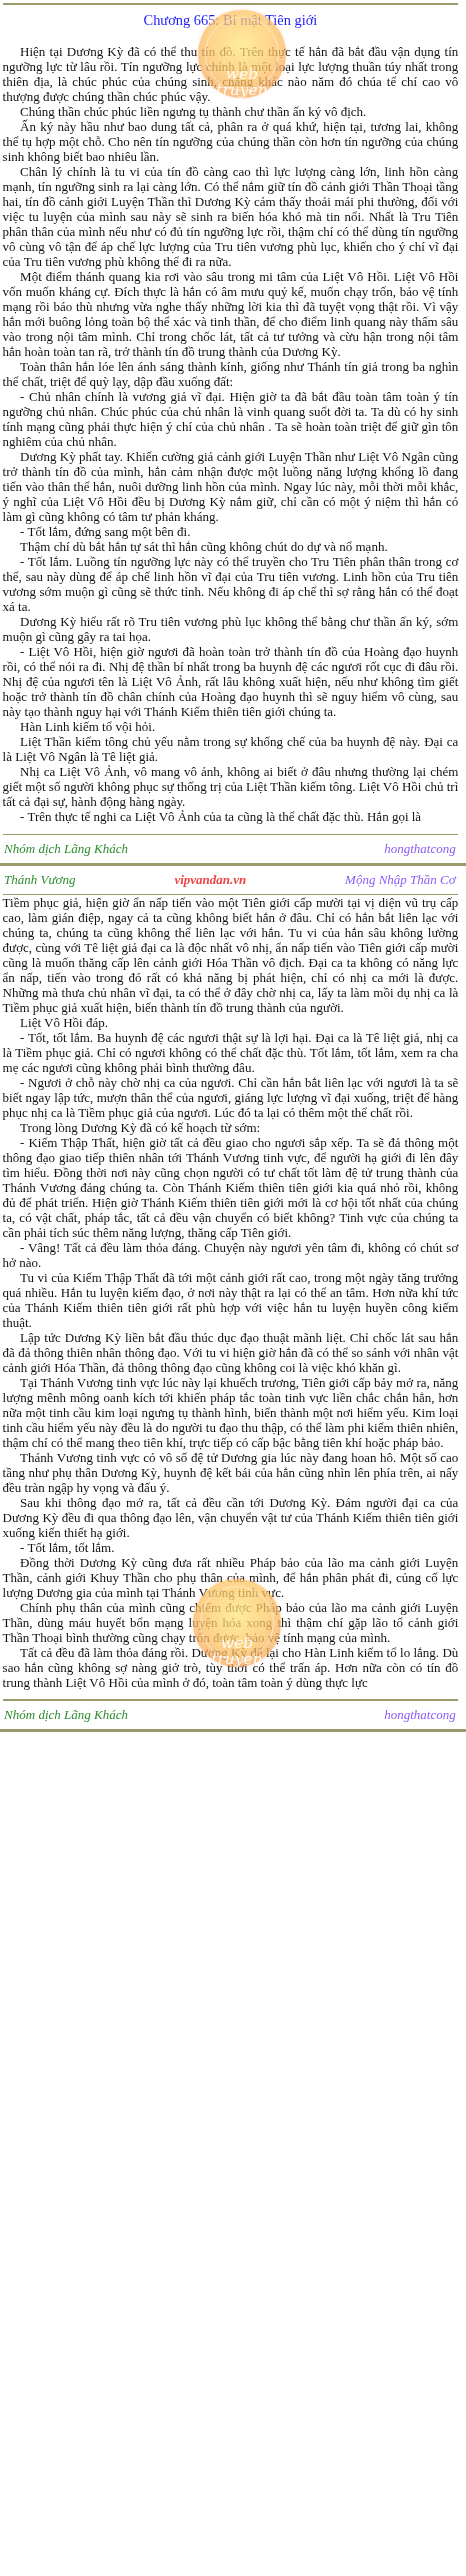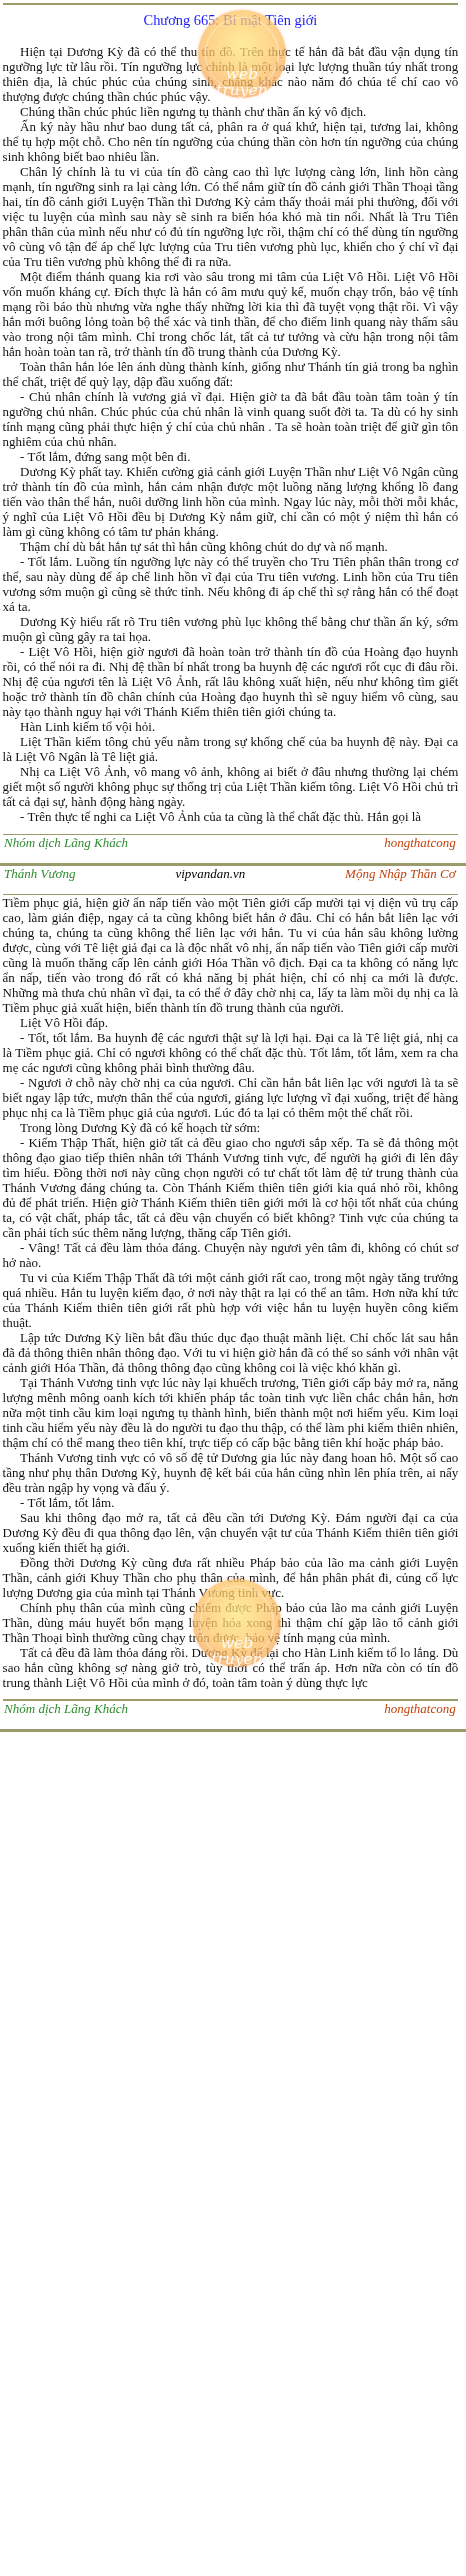--- a/index.html
+++ b/index.html
@@ -5,48 +5,48 @@
   html, body { margin: 0; padding: 0; background: #ffffff; }
   body { width: 466px; position: relative; font-family: "Liberation Serif", "DejaVu Serif", serif; color: #111111; }
   .page { position: relative; padding: 0 7.7px 0 2.6px; }
   .rule-top { height: 2.1px; background: #9a9a6a; margin: 3.1px 7.7px 0 2.6px; }
   .rule { height: 1.5px; background: #9a9a6a; margin: 0 7.7px 0 2.6px; }
   .rule-full { height: 2.6px; background: #9a9a6a; margin: 0; }
   h1.chapter-title { font-weight: normal; text-align: center; color: #1a1aff; font-size: 14.4px; margin: 6.2px 0 14.4px 0; line-height: 18.5px; }
   p.para { font-size: 13px; line-height: 15px; margin: 0; text-align: justify; text-indent: 17.5px; }
   p.para.gap { }
   p.cont { text-indent: 0; }
-  .footer-row, .header-row { display: flex; justify-content: space-between; height: 28px; padding: 0 10.3px 0 4.1px; font-style: italic; font-size: 13px; }
+  .footer-row, .header-row { display: flex; justify-content: space-between; align-items: center; height: 28px; padding: 0 10.3px 0 4.1px; font-style: italic; font-size: 13px; }
   .footer-left, .header-left { color: #2e8b2e; }
-  .footer-right, .header-right { color: #c2410c; }
-  .header-center { color: #000000; }
+  .footer-right, .header-right { color: #8b5cf6; }
+  .header-center { color: #ef4444; font-weight: bold; }
   .watermark { position: absolute; width: 88px; height: 88px; border-radius: 50%;
     background: radial-gradient(circle at 50% 40%, rgba(255,230,120,0.75) 0%, rgba(253,195,100,0.75) 50%, rgba(240,140,80,0.7) 100%);
     box-shadow: 0 0 3.1px rgba(240,150,80,0.4);
     display: flex; align-items: center; justify-content: flex-end; flex-direction: column;
     color: rgba(255,255,255,0.9); font-style: italic; font-family: "DejaVu Serif", serif; font-size: 15.5px; line-height: 15.5px; pointer-events: none; }
   .watermark .ring { position: absolute; inset: 7.2px; border-radius: 50%; border: 1px solid rgba(255,255,255,0.45); }
 </style>
 </head>
 <body>
 
 <div class="rule-top"></div>
 
 <div class="page">
   <h1 class="chapter-title">Chương 665: Bí mật Tiên giới</h1>
   <div id="page1-body">
       <p class="para">Hiện tại Dương Kỳ đã có thể thu tín đồ. Trên thực tế hắn đã bắt đầu vận dụng tín ngưỡng lực từ lâu rồi. Tín ngưỡng lực chính là một loại lực lượng thuần túy nhất trong thiên địa, là chúc phúc của chúng sinh, chẳng khác nào năm đó chúa tể chí cao vô thượng được chúng thần chúc phúc vậy.</p>
       <p class="para gap">Chúng thần chúc phúc liền ngưng tụ thành chư thần ấn ký vô địch.</p>
       <p class="para gap">Ấn ký này hầu như bao dung tất cả, phân ra ở quá khứ, hiện tại, tương lai, không thể tụ hợp một chỗ. Cho nên tín ngưỡng của chúng thần còn hơn tín ngưỡng của chúng sinh không biết bao nhiêu lần.</p>
       <p class="para gap">Chân lý chính là tu vi của tín đồ càng cao thì lực lượng càng lớn, linh hồn càng mạnh, tín ngưỡng sinh ra lại càng lớn. Có thể nắm giữ tín đồ cảnh giới Thần Thoại tầng hai, tín đồ cảnh giới Luyện Thần thì Dương Kỳ cảm thấy thoải mái phi thường, đối với việc tu luyện của mình sau này sẽ sinh ra biến hóa khó mà tin nổi. Nhất là Tru Tiên phân thân của mình nếu như có đủ tín ngưỡng lực rồi, thậm chí có thể dùng tín ngưỡng vô cùng vô tận để áp chế lực lượng của Tru tiên vương phù lục, khiến cho ý chí vĩ đại của Tru tiên vương phù không thể đi ra nữa.</p>
       <p class="para gap">Một điểm thánh quang kia rơi vào sâu trong mi tâm của Liệt Vô Hồi. Liệt Vô Hồi vốn muốn kháng cự. Đích thực là hắn có âm mưu quỷ kế, muốn chạy trốn, bảo vệ tính mạng rồi báo thù nhưng vừa nghe thấy những lời kia thì đã tuyệt vọng thật rồi. Vì vậy hắn mới buông lỏng toàn bộ thể xác và tinh thần, để cho điểm linh quang này thấm sâu vào trong nội tâm mình. Chỉ trong chốc lát, tất cả tư tưởng và cừu hận trong nội tâm hắn hoàn toàn tan rã, trở thành tín đồ trung thành của Dương Kỳ.</p>
-      <p class="para gap">Toàn thân hắn lóe lên ánh dùng thành kính, giống như Thánh tín giả trong ba nghìn thể chất, triệt để quỳ lạy, dập đầu xuống đất:</p>
+      <p class="para gap">Toàn thân hắn lóe lên ánh sáng thành kính, giống như Thánh tín giả trong ba nghìn thể chất, triệt để quỳ lạy, dập đầu xuống đất:</p>
       <p class="para">- Chủ nhân chính là vương giả vĩ đại. Hiện giờ ta đã bắt đầu toàn tâm toàn ý tín ngưỡng chủ nhân. Chúc phúc của chủ nhân là vinh quang suốt đời ta. Ta dù có hy sinh tính mạng cũng phải thực hiện ý chí của chủ nhân . Ta sẽ hoàn toàn triệt để giữ gìn tôn nghiêm của chủ nhân.</p>
+      <p class="para">Dương Kỳ phất tay. Khiến cường giả cảnh giới Luyện Thần như Liệt Vô Ngân cũng trở thành tín đồ của mình, hắn cảm nhận được một luồng năng lượng khổng lồ đang tiến vào thân thể hắn, nuôi dưỡng linh hồn của mình. Ngay lúc này, mỗi thời mỗi khắc, ý nghĩ của Liệt Vô Hồi đều bị Dương Kỳ nắm giữ, chỉ cần có một ý niệm thì hắn có làm gì cũng không có tâm tư phản kháng.</p>
       <p class="para gap">- Tốt lắm, đứng sang một bên đi.</p>
-      <p class="para">Dương Kỳ phất tay. Khiến cường giả cảnh giới Luyện Thần như Liệt Vô Ngân cũng trở thành tín đồ của mình, hắn cảm nhận được một luồng năng lượng khổng lồ đang tiến vào thân thể hắn, nuôi dưỡng linh hồn của mình. Ngay lúc này, mỗi thời mỗi khắc, ý nghĩ của Liệt Vô Hồi đều bị Dương Kỳ nắm giữ, chỉ cần có một ý niệm thì hắn có làm gì cũng không có tâm tư phản kháng.</p>
       <p class="para gap">Thậm chí dù bắt hắn tự sát thì hắn cũng không chút do dự và nổ mạnh.</p>
       <p class="para gap">- Tốt lắm. Luồng tín ngưỡng lực này có thể truyền cho Tru Tiên phân thân trong cơ thể, sau này dùng để áp chế linh hồn vĩ đại của Tru tiên vương. Linh hồn của Tru tiên vương sớm muộn gì cũng sẽ thức tỉnh. Nếu không đi áp chế thì sợ rằng hắn có thể đoạt xá ta.</p>
       <p class="para">Dương Kỳ hiểu rất rõ Tru tiên vương phù lục  không thể bằng chư thần ấn ký, sớm muộn gì cũng gây ra tai họa.</p>
       <p class="para gap">- Liệt Vô Hồi, hiện giờ ngươi đã hoàn toàn trở thành tín đồ của Hoàng đạo huynh rồi, có thể nói ra đi. Nhị đệ thần bí nhất trong ba huynh đệ các ngươi rốt cục đi đâu rồi. Nhị đệ của ngươi tên là Liệt Vô Ảnh, rất lâu không xuất hiện, nếu như không tìm giết hoặc trở thành tín đồ chân chính của Hoàng đạo huynh thì sẽ nguy hiểm vô cùng, sau này tạo thành nguy hại với Thánh Kiếm thiên tiên giới chúng ta.</p>
       <p class="para gap">Hàn Linh kiếm tổ vội hỏi.</p>
       <p class="para gap">Liệt Thần kiếm tông chủ yếu nằm trong sự khống chế của ba huynh đệ này. Đại ca là Liệt Vô Ngân là Tê liệt giả.</p>
       <p class="para gap">Nhị ca Liệt Vô Ảnh, vô mang vô ảnh, không ai biết ở đâu nhưng thường lại chém giết một số người không phục sự thống trị của Liệt Thần kiếm tông. Liệt Vô Hồi chủ trì tất cả đại sự, hành động hàng ngày.</p>
       <p class="para gap">- Trên thực tế nghi ca Liệt Vô Ảnh của ta cũng là thể chất đặc thù. Hắn gọi là</p>
     </div>
 </div>
@@ -71,22 +71,22 @@
       <p class="para gap">Liệt Vô Hồi đáp.</p>
       <p class="para gap">- Tốt, tốt lắm. Ba huynh đệ các ngươi thật sự là lợi hại. Đại ca là Tê liệt giả, nhị ca là Tiềm phục giả. Chỉ có ngươi không có thể chất đặc thù. Tốt lắm, tốt lắm, xem ra cha mẹ các ngươi cũng không phải bình thường đâu.</p>
       <p class="para">- Ngươi ở chỗ này chờ nhị ca của ngươi. Chỉ cần hắn bắt liên lạc với ngươi là ta sẽ biết ngay lập tức, mượn thân thể của ngươi, giáng lực lượng vĩ đại xuống, triệt để hàng phục nhị ca là Tiềm phục giả của ngươi. Lúc đó ta lại có thêm một thể chất rồi.</p>
       <p class="para gap">Trong lòng Dương Kỳ đã có kế hoạch từ sớm:</p>
       <p class="para">- Kiếm Thập Thất, hiện giờ tất cả đều giao cho ngươi sắp xếp. Ta sẽ đả thông một thông đạo giao tiếp thiên nhân tới Thánh Vương tinh vực, để người hạ giới đi lên đây tìm hiểu. Đồng thời nơi này cũng chọn người có tư chất tốt làm đệ tử trung thành của Thánh Vương đảng chúng ta. Còn Thánh Kiếm thiên tiên giới kia quá nhỏ rồi, không đủ để phát triển. Hiện giờ Thánh Kiếm thiên tiên giới mới là cơ hội tốt nhất của chúng ta, có vật chất, pháp tắc, tất cả đều vận chuyển có biết không? Tinh vực của chúng ta cần phải tích súc thêm năng lượng, thăng cấp Tiên giới.</p>
       <p class="para gap">- Vâng! Tất cả đều làm thỏa đáng. Chuyện này ngươi yên tâm đi, không có chút sơ hở nào.</p>
       <p class="para">Tu vi của Kiếm Thập Thất đã tới một cảnh giới rất cao, trong một ngày tăng trưởng quá nhiều. Hắn tu luyện kiếm đạo, ở nơi này thật ra lại có thể an tâm. Hơn nữa khí tức của Thánh Kiếm thiên tiên giới rất phù hợp với việc hắn tu luyện huyền công kiếm thuật.</p>
       <p class="para gap">Lập tức Dương Kỳ liền bắt đầu thúc dục đạo thuật mãnh liệt. Chỉ chốc lát sau hắn đã đả thông thiên nhân thông đạo. Với tu vi hiện giờ hắn đã có thể so sánh với nhân vật cảnh giới Hóa Thần, đả thông thông đạo cũng không coi là việc khó khăn gì.</p>
       <p class="para gap">Tại Thánh Vương tinh vực lúc này lại khuếch trương, Tiên giới cấp bảy mở ra, năng lượng mênh mông oanh kích tới khiến pháp tắc toàn tinh vực liền chắc chắn hẳn, hơn nữa một tinh cầu kim loại ngưng tụ thành hình, biến thành một nơi hiểm yếu. Kim loại tinh cầu hiểm yếu này đều là do người tu đạo thu thập, có thể làm phi kiếm thiên nhiên, thậm chí có thể mang theo tiên khí, trực tiếp có cấp bậc bằng tiên khí hoặc pháp bảo.</p>
       <p class="para gap">Thánh Vương tinh vực có vô số đệ tử Dương gia lúc này đang hoan hô. Một số cao tầng như phụ thân Dương Kỳ, huynh đệ kết bái của hắn cũng nhìn lên phía trên, ai nấy đều tràn ngập hy vọng và đấu ý.</p>
+      <p class="para">Sau khi thông đạo mở ra, tất cả đều cần tới Dương Kỳ. Đám người đại ca của Dương Kỳ đều đi qua thông đạo lên, vận chuyển vật tư của Thánh Kiếm thiên tiên giới xuống kiến thiết hạ giới.</p>
       <p class="para gap">- Tốt lắm, tốt lắm.</p>
-      <p class="para">Sau khi thông đạo mở ra, tất cả đều cần tới Dương Kỳ. Đám người đại ca của Dương Kỳ đều đi qua thông đạo lên, vận chuyển vật tư của Thánh Kiếm thiên tiên giới xuống kiến thiết hạ giới.</p>
       <p class="para gap">Đồng thời Dương Kỳ cũng đưa rất nhiều Pháp bảo của lão ma cảnh giới Luyện Thần, cảnh giới Khuy Thần cho phụ thân của mình, để hắn phân phát đi, củng cố lực lượng Dương gia của mình tại Thánh Vương tinh vực.</p>
       <p class="para gap">Chính phụ thân của mình cũng chiếm được Pháp bảo của lão ma cảnh giới Luyện Thần, dùng máu huyết bổn mạng luyện hóa xong thì thậm chí gặp lão tổ cảnh giới Thần Thoại bình thường cũng chạy trốn được, bảo vệ tính mạng của mình.</p>
       <p class="para gap">Tất cả đều đã làm thỏa đáng rồi. Dương Kỳ để lại cho Hàn Linh kiếm tổ lo lắng. Dù sao hắn cũng không sợ nàng giở trò, tùy thời có thể trấn áp. Hơn nữa còn có tín đồ trung thành Liệt Vô Hồi của mình ở đó, toàn tâm toàn ý dùng thực lực</p>
     </div>
 </div>
 
 <div style="height:9.3px"></div>
 <div class="rule"></div>
 <div class="footer-row">
   <span class="footer-left">Nhóm dịch Lãng Khách</span>

